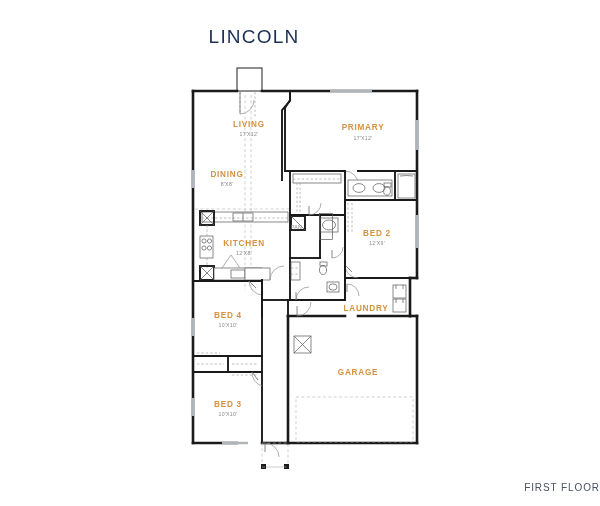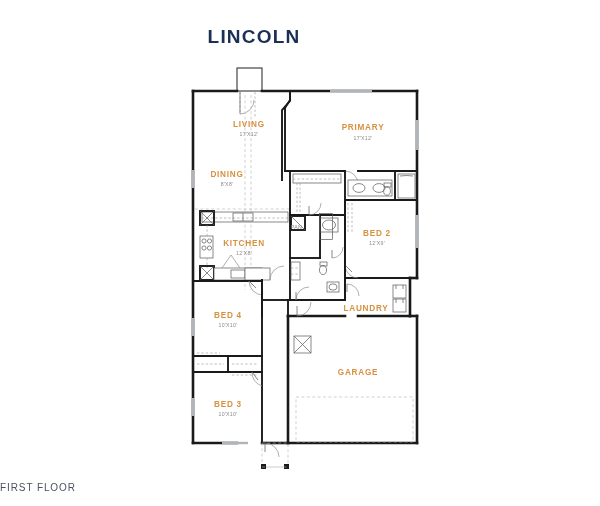--- a/index.html
+++ b/index.html
@@ -14,30 +14,30 @@
     font-family: "Liberation Sans", sans-serif;
     overflow: hidden;
   }
   #plan-title {
     position: absolute;
     top: 26px;
     left: 0;
     width: 508px;
     text-align: center;
     font-size: 19px;
-    font-weight: bold;
+    font-weight: normal;
     letter-spacing: 1.2px;
     color: #1b3055;
   }
   #floor-caption {
     position: absolute;
     top: 482px;
     left: 0;
     width: 600px;
-    text-align: left;
+    text-align: right;
     font-size: 10px;
     letter-spacing: 0.9px;
     color: #4a5160;
   }
   #plan-stage {
     position: absolute;
     left: 0;
     top: 0;
     width: 480px;
     height: 506px;

